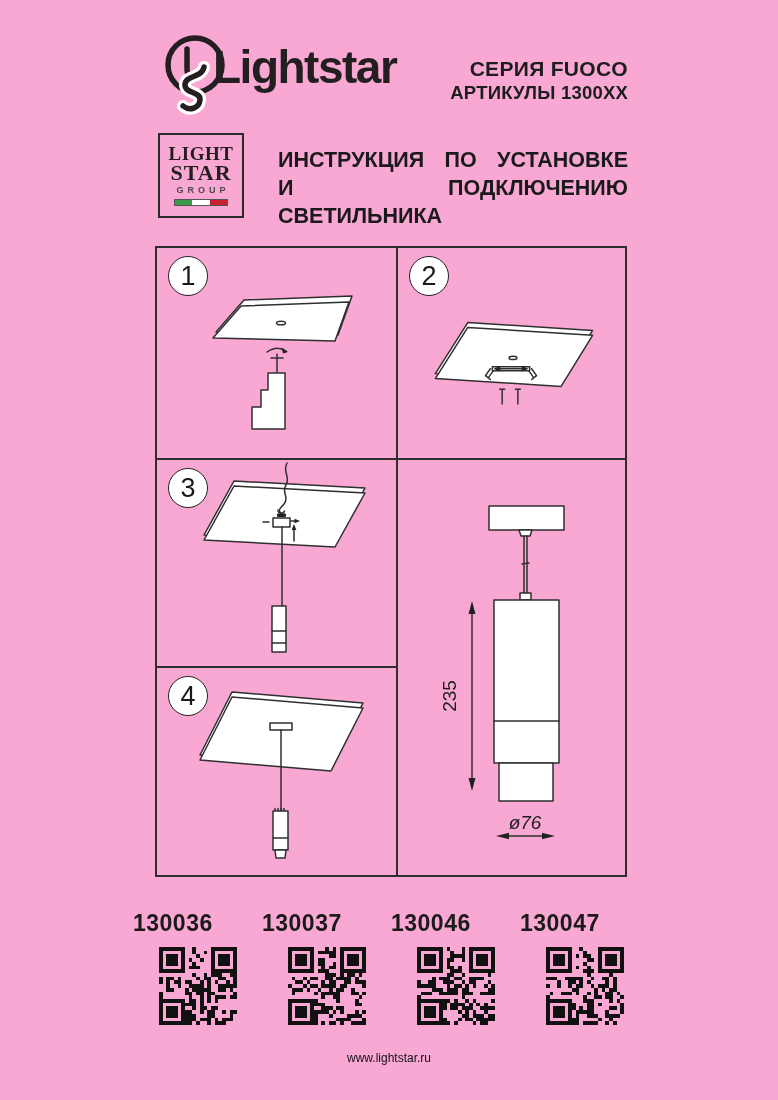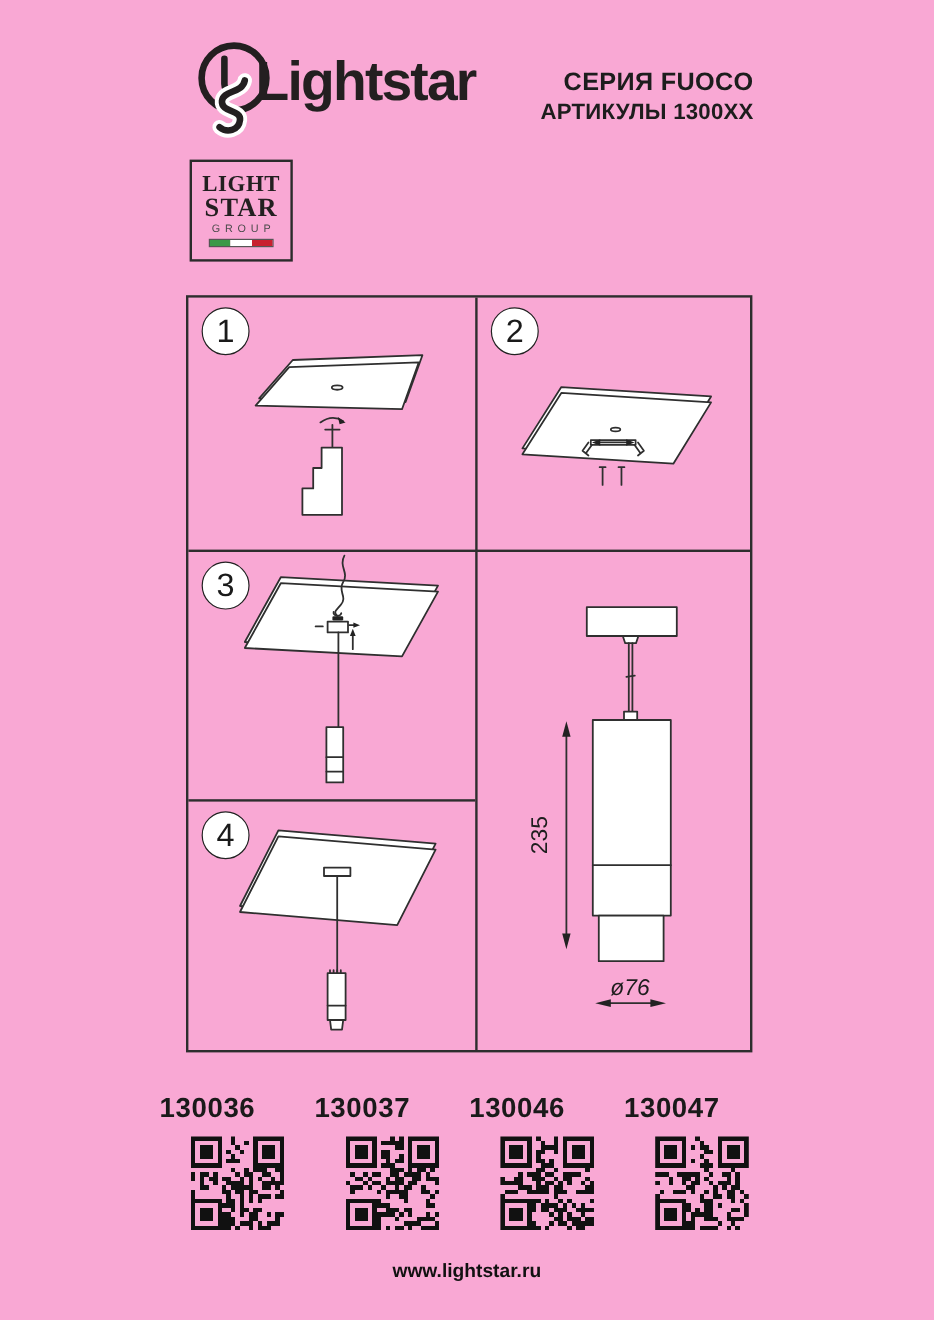--- a/index.html
+++ b/index.html
@@ -13,21 +13,21 @@
   .series{right:150px;top:56px;text-align:right;font-weight:700;color:#1d1d1d;margin-left:16px;}
   .series-line1{font-size:21px;line-height:25px;letter-spacing:.3px;}
   .series-line2{font-size:18.5px;line-height:24px;letter-spacing:.2px;}
 
   
   .badge{left:158px;top:133px;width:86px;height:85px;border:2.5px solid #2b2b2b;box-sizing:border-box;
          display:flex;flex-direction:column;align-items:center;justify-content:center;
          font-family:"Liberation Serif",serif;font-weight:700;color:#231f20;}
   .badge-l1{font-size:19px;line-height:18px;letter-spacing:.5px;}
   .badge-l2{font-size:22px;line-height:20px;letter-spacing:1px;}
-  .badge-l3{font-family:"Liberation Sans",sans-serif;font-weight:400;font-size:9px;letter-spacing:4px;
+  .badge-l3{font-family:"Liberation Sans",sans-serif;font-weight:700;font-size:9px;letter-spacing:4px;
             line-height:11px;margin:2px 0 0 4px;color:#4a4a4a;}
   .flag{width:54px;height:7px;margin-top:3px;border:1px solid #555;box-sizing:border-box;display:flex;}
   .flag span{flex:1;height:100%;}
 
   
   .title{left:278px;top:146px;width:350px;font-weight:700;font-size:21.5px;line-height:28px;
          text-align:justify;color:#1a1a1a;}
   .title div{text-align-last:justify;}
 
   
@@ -46,21 +46,21 @@
                display:flex;align-items:center;justify-content:center;font-size:27px;color:#1a1a1a;
                background:#fff;box-sizing:border-box;}
 
   
   .articles{left:133px;top:911px;width:516px;display:flex;}
   .article{width:129px;}
   .article-number{font-size:23px;font-weight:700;line-height:24px;letter-spacing:.5px;color:#1a1a1a;}
   .qr{width:78px;height:78px;margin:12px auto 0;}
   .qr svg{display:block;width:78px;height:78px;}
 
-  .footer-url{left:0;top:1051px;width:778px;text-align:center;font-size:16px;font-weight:700;color:#111;}
+  .footer-url{left:0;top:1051px;width:778px;text-align:center;font-size:12px;font-weight:400;color:#111;}
 
   .stroke{fill:none;stroke:#2f2f2f;stroke-width:1.5;stroke-linejoin:round;stroke-linecap:round;}
   .wfill{fill:#fff;stroke:#2f2f2f;stroke-width:1.5;stroke-linejoin:round;}
   .solid{fill:#222;stroke:none;}
 </style>
 </head>
 <body>
 
 <div class="page">
 
@@ -81,20 +81,24 @@
     <div class="badge-l1">LIGHT</div>
     <div class="badge-l2">STAR</div>
     <div class="badge-l3">GROUP</div>
     <div class="flag">
       <span style="background:#3a9948"></span>
       <span style="background:#ffffff"></span>
       <span style="background:#c8202f"></span>
     </div>
   </div>
 
+  <div class="abs title">
+    <div>ИНСТРУКЦИЯ ПО УСТАНОВКЕ</div>
+    <div>И ПОДКЛЮЧЕНИЮ СВЕТИЛЬНИКА</div>
+  </div>
 
   <div class="abs grid">
     <div class="abs vline"></div>
     <div class="abs hline1"></div>
     <div class="abs hline2"></div>
 
     <div class="abs cell cell1">
       <svg viewBox="0 0 239 210">
         <path class="wfill" d="M59 84 L87 52 L195 48 L181 87 Z"></path>
         <path class="wfill" d="M56 90 L84 58 L192 54 L178 93 Z"></path>

